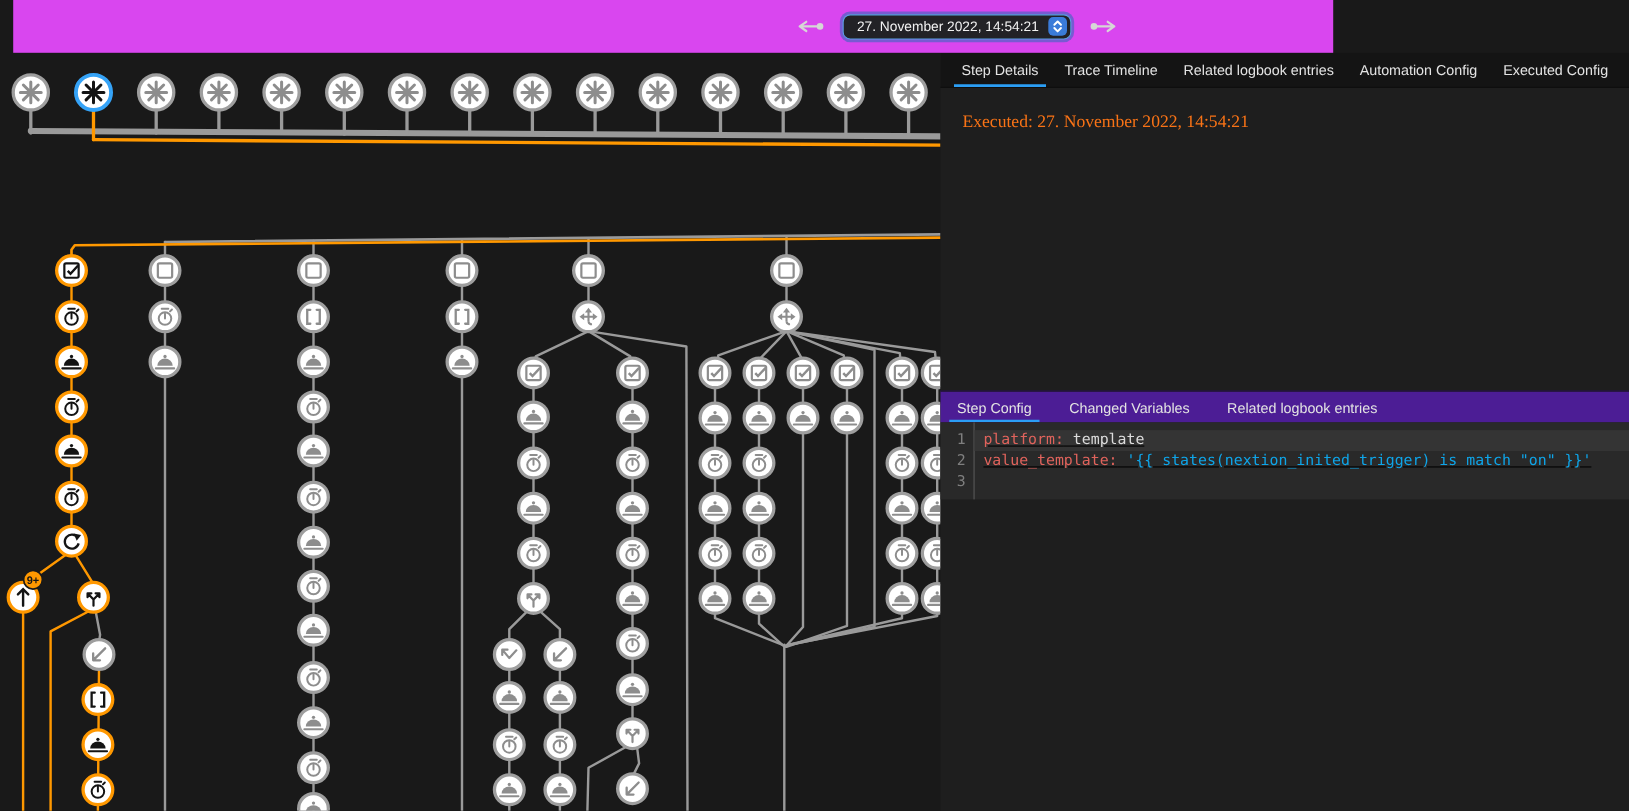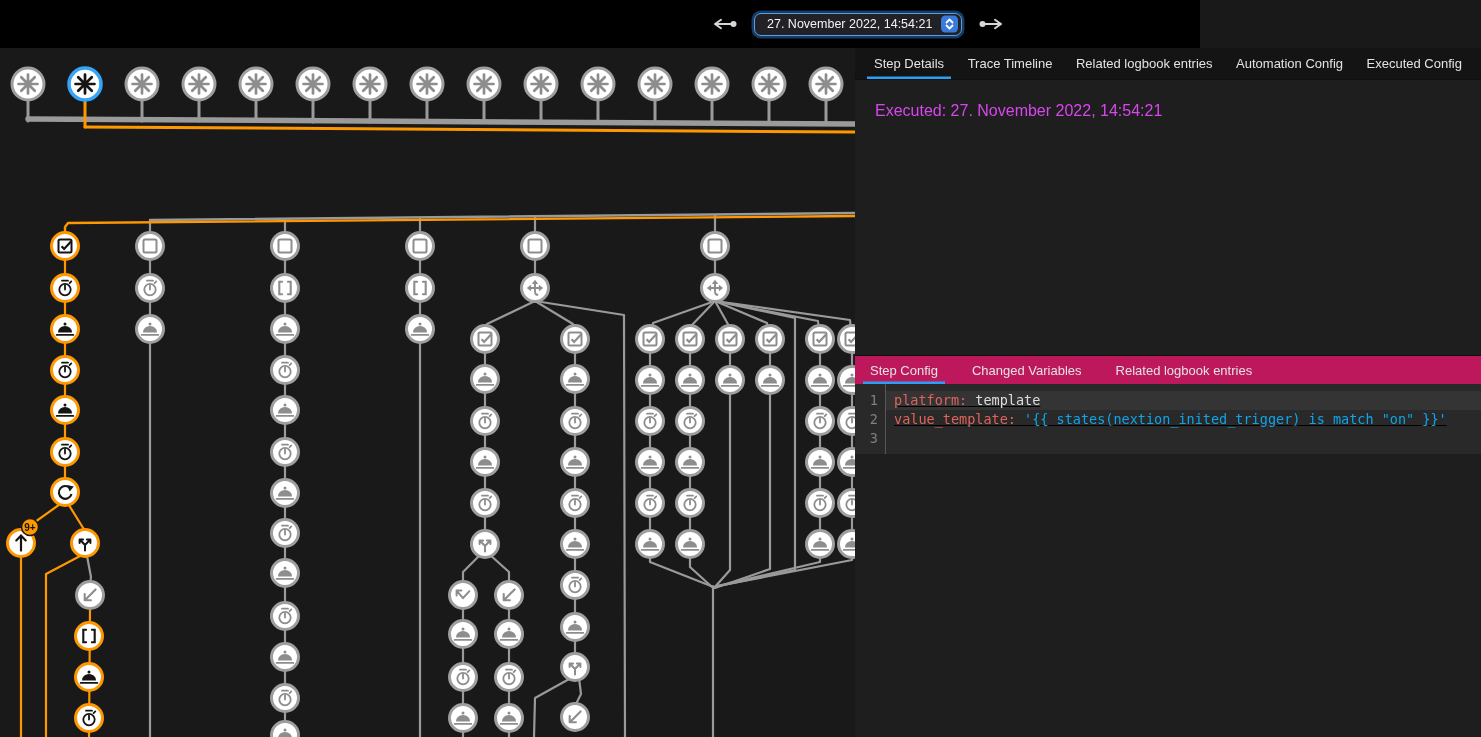--- a/index.html
+++ b/index.html
@@ -1,19 +1,19 @@
 <!DOCTYPE html>
 <html><head>
 <meta charset="utf-8">
 <style>
   html,body{margin:0;padding:0;}
   body{width:1481px;height:737px;overflow:hidden;background:#191919;
        font-family:"Liberation Sans",sans-serif;position:relative;}
   
-  .topbar{position:absolute;left:0;top:0;width:1200px;height:48px;background:#000000;z-index:6;}
+  .topbar{position:absolute;left:12px;top:0;width:1200px;height:48px;background:#d946ef;z-index:6;}
   .run-nav{position:absolute;left:710px;top:0;height:48px;display:flex;align-items:center;gap:13px;}
   .ray-btn{background:none;border:none;padding:2px;cursor:pointer;display:flex;align-items:center;}
   .run-select{width:170px;height:21px;background:#222226;border:1px solid #59a0e2;border-radius:7px;
       box-shadow:0 0 0 2.5px rgba(40,108,186,.55);display:flex;align-items:center;
       position:relative;padding:0 24px 0 12px;cursor:pointer;}
   .run-select .val{font-size:12.5px;color:#f2f2f2;white-space:nowrap;}
   .stepper{position:absolute;right:3px;top:50%;transform:translateY(-50%);width:17px;height:17px;
       background:#3a7bd9;border-radius:4.5px;display:flex;align-items:center;justify-content:center;}
   
   .graph-area{position:absolute;left:0;top:0;width:855px;height:737px;background:#191919;}
@@ -28,23 +28,23 @@
   .gnode .f{fill:currentColor;stroke:none;}
   .badge-txt{font-family:"Liberation Sans",sans-serif;font-size:10px;font-weight:bold;fill:#151515;}
   
   .panel{position:absolute;left:855px;top:48px;width:626px;height:689px;background:#1e1e1e;}
   .tabs{display:flex;align-items:stretch;}
   .tabs-upper{height:31px;background:#141414;justify-content:space-between;padding:0 12px;
       border-bottom:1px solid #0e0e0e;}
   .tab{display:flex;align-items:center;cursor:pointer;}
   .tab-label{display:flex;align-items:center;height:100%;padding:0 7px;font-size:13px;color:#e3e3e3;}
   .tab.active .tab-label{box-shadow:inset 0 -2.5px 0 #2b9ef5;}
-  .executed{padding:22px 20px;font-size:16px;color:#d946ef;}
+  .executed{padding:22px 20px;font-size:16px;color:#f97316;font-family:Liberation Serif, serif;}
   .lower{position:absolute;top:307px;left:0;width:100%;}
-  .tabs-lower{height:28px;background:#be185d;border-top:1px solid #111111;gap:20px;padding:0 8px;}
+  .tabs-lower{height:28px;background:#4c1d95;border-top:1px solid #111111;gap:20px;padding:0 8px;}
   .code{background:#292929;font-family:"DejaVu Sans Mono",monospace;font-size:13.5px;display:flex;}
   .gutter-col{width:30px;flex:none;border-right:1px solid #585858;padding:7px 0 6px;color:#7f7f7f;}
   .gutter-col div{height:19px;line-height:19px;padding-right:7px;text-align:right;}
   .code-col{flex:1;padding:7px 0 6px;}
   .code-row{height:19px;line-height:19px;padding-left:8px;white-space:pre;text-decoration:underline;}
   .code-row.hl{background:#343434;}
   .tok-key{color:#e0635c;}
   .tok-plain{color:#dcdcdc;}
   .tok-string{color:#0ea5e9;}
 </style>

